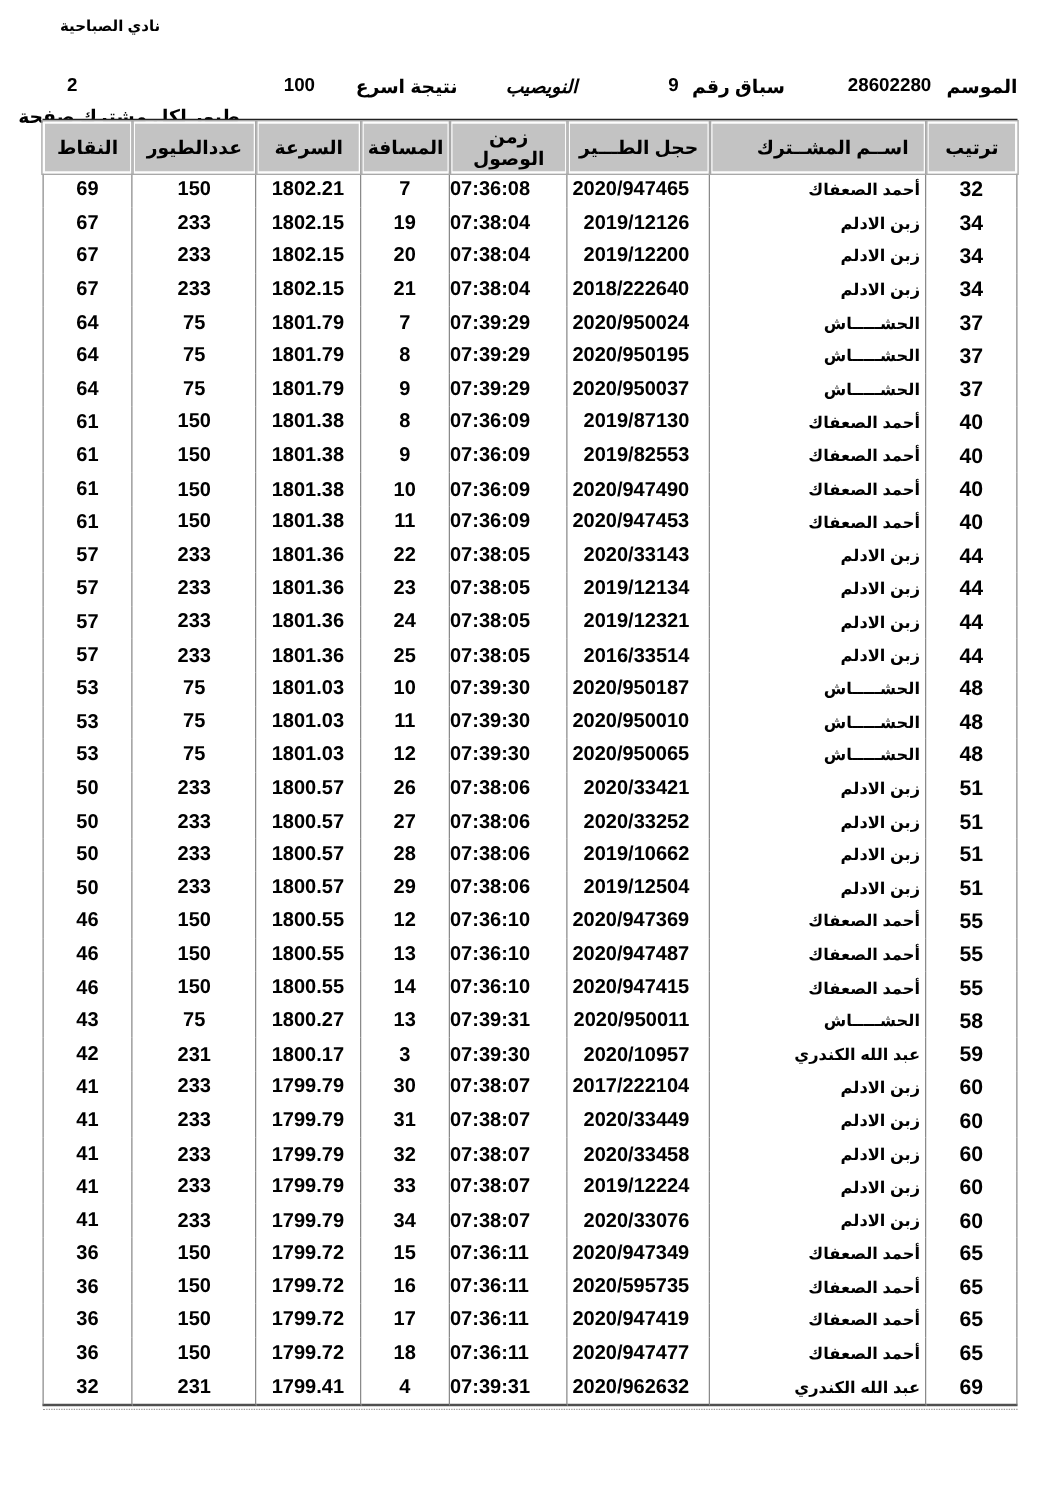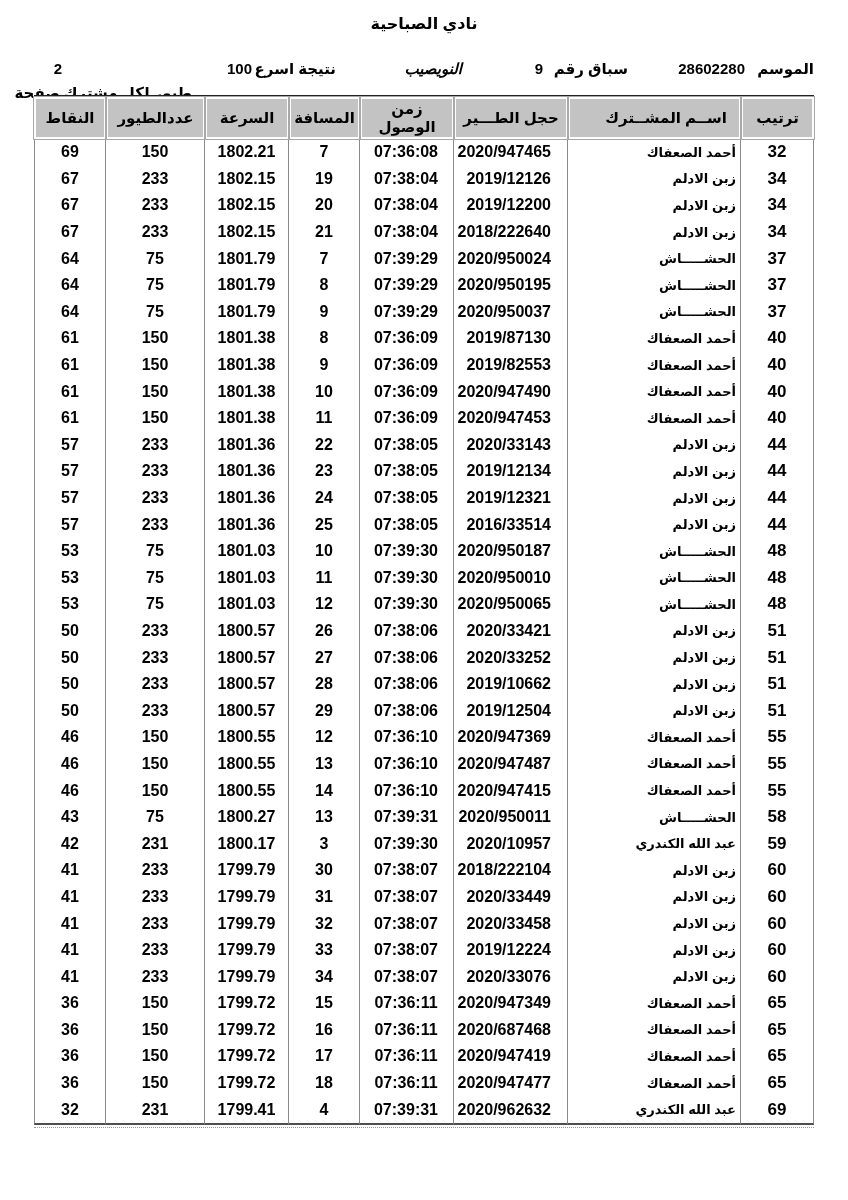--- a/index.html
+++ b/index.html
@@ -8,31 +8,31 @@
     --top-border:#222222;
     --bottom-border:#4f4f4f;
   }
   html,body{margin:0;padding:0;}
   body{
     width:848px;height:1200px;position:relative;background:#ffffff;color:#000;
     font-family:"Liberation Sans","DejaVu Sans",sans-serif;font-weight:bold;
     overflow:hidden;
   }
   .title{
-    position:absolute;top:14px;right:34px;width:780px;text-align:center;
-    font-size:16px;direction:rtl;
+    position:absolute;top:14px;right:20px;width:780px;text-align:left;
+    font-size:12px;direction:rtl;
   }
   .meta{position:absolute;top:60px;right:34px;width:780px;height:26px;direction:rtl;}
   .meta .m{position:absolute;top:0;white-space:nowrap;font-size:15px;}
   .m-season-label{right:0;font-size:16px;}
   .m-season-value{right:69px;font-size:17px;}
   .m-race-label{right:186px;}
   .m-race-number{right:271px;font-size:16px;}
   .m-location{right:352px;font-style:italic;}
-  .m-result-label{right:478px;font-size:14px;}
+  .m-result-label{right:448px;font-size:14px;}
   .m-result-count{right:562px;font-size:16px;text-align:center;}
   .m-per-label{right:622px;font-size:13px;top:2px;margin-top:24px;}
   .m-page-number{right:752px;font-size:15px;}
   .table-wrap{
     position:absolute;top:95px;right:34px;width:780px;
     border-top:2px solid var(--top-border);
   }
   .table-wrap::after{content:"";display:block;border-top:1px dotted #9a9a9a;margin-top:2px;}
   table.results{
     width:780px;table-layout:fixed;border-collapse:separate;border-spacing:0;direction:rtl;
@@ -46,21 +46,21 @@
   tbody td{
     height:26.6px;padding:0;vertical-align:middle;font-size:16px;
     border-right:1px solid var(--grid-line);
     overflow:hidden;white-space:nowrap;
   }
   tbody td:last-child{border-left:1px solid var(--grid-line);}
   tbody tr:last-child td{border-bottom:2px solid var(--bottom-border);}
   td.c-rank{text-align:center;font-size:17px;}
   td.c-name{text-align:right;padding-right:4px;font-size:13px;direction:rtl;}
   td.c-ring{direction:ltr;text-align:right;padding-right:16px;}
-  td.c-time{direction:ltr;text-align:center;padding-right:1px;}
+  td.c-time{direction:ltr;text-align:left;padding-right:1px;}
   td.c-dist,td.c-speed,td.c-birds,td.c-points{text-align:center;direction:ltr;}
 </style>
 </head>
 <body>
 
 <div class="title">نادي الصباحية</div>
 
 <div class="meta">
   <span class="m m-season-label">الموسم</span>
   <span class="m m-season-value">28602280</span>
@@ -364,21 +364,21 @@
     <td class="c-ring">2020/10957</td>
     <td class="c-time">07:39:30</td>
     <td class="c-dist">3</td>
     <td class="c-speed">1800.17</td>
     <td class="c-birds">231</td>
     <td class="c-points">42</td>
   </tr>
         <tr>
     <td class="c-rank">60</td>
     <td class="c-name">زبن الادلم</td>
-    <td class="c-ring">2018/222104</td>
+    <td class="c-ring">2017/222104</td>
     <td class="c-time">07:38:07</td>
     <td class="c-dist">30</td>
     <td class="c-speed">1799.79</td>
     <td class="c-birds">233</td>
     <td class="c-points">41</td>
   </tr>
         <tr>
     <td class="c-rank">60</td>
     <td class="c-name">زبن الادلم</td>
     <td class="c-ring">2020/33449</td>
@@ -424,21 +424,21 @@
     <td class="c-ring">2020/947349</td>
     <td class="c-time">07:36:11</td>
     <td class="c-dist">15</td>
     <td class="c-speed">1799.72</td>
     <td class="c-birds">150</td>
     <td class="c-points">36</td>
   </tr>
         <tr>
     <td class="c-rank">65</td>
     <td class="c-name">أحمد الصعفاك</td>
-    <td class="c-ring">2020/687468</td>
+    <td class="c-ring">2020/595735</td>
     <td class="c-time">07:36:11</td>
     <td class="c-dist">16</td>
     <td class="c-speed">1799.72</td>
     <td class="c-birds">150</td>
     <td class="c-points">36</td>
   </tr>
         <tr>
     <td class="c-rank">65</td>
     <td class="c-name">أحمد الصعفاك</td>
     <td class="c-ring">2020/947419</td>

